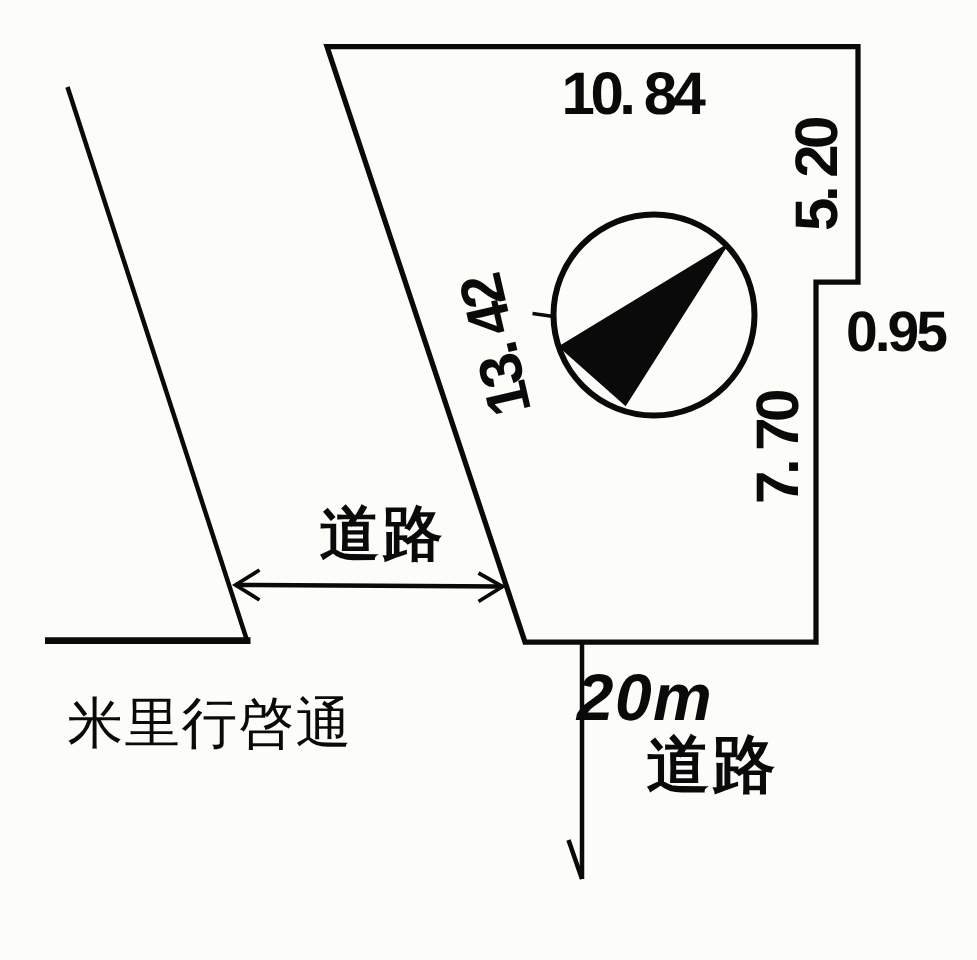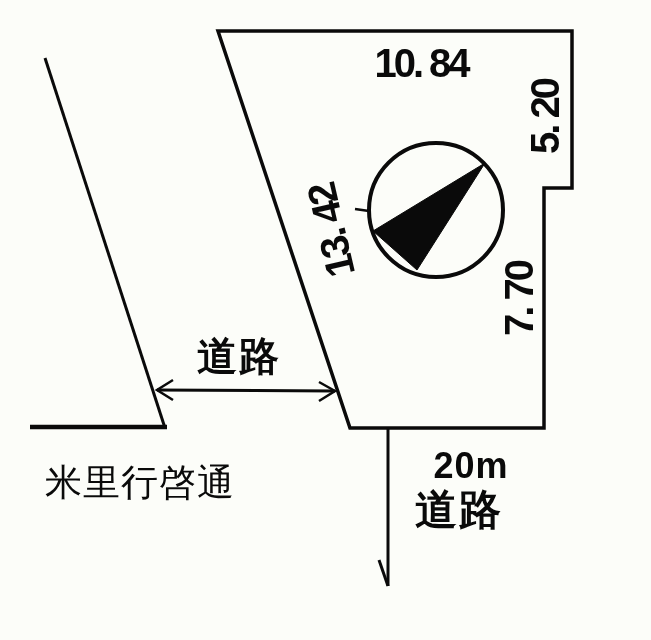--- a/index.html
+++ b/index.html
@@ -25,24 +25,24 @@
     letter-spacing:-3px;
   }
   .rot90{transform:translate(-50%,-50%) rotate(-90deg);}
   .rot103{transform:translate(-50%,-50%) rotate(-103deg);}
   .dim-top{left:421px;top:63px;}
   .dim-right-upper{left:545px;top:117px;}
   .dim-step{left:597px;top:222px;font-size:38px;letter-spacing:-2px;}
   .dim-right-lower{left:519px;top:299px;}
   .dim-bottom{left:443px;top:398px;}
   .dim-diagonal{left:331px;top:231px;}
-  .kanji{font-weight:bold;letter-spacing:2px;}
+  .kanji{font-weight:bold;letter-spacing:2px;margin-left:16px;}
   .road-west-width{left:237px;top:316px;font-size:38px;font-weight:bold;letter-spacing:4px;}
   .road-west-kanji{left:239px;top:356px;font-size:40px;}
-  .road-south-width{left:471px;top:466px;font-size:36px;font-weight:bold;letter-spacing:1px;}
+  .road-south-width{left:430px;top:466px;font-size:44px;font-weight:bold;letter-spacing:1px;font-style:italic;}
   .road-south-kanji{left:459px;top:510px;font-size:42px;}
   .street-name{left:140px;top:482px;font-size:37px;font-weight:400;letter-spacing:1px;}
 </style>
 </head>
 <body>
 
 <div class="stage">
 
   <svg width="651" height="640" viewBox="0 0 651 640">
 
@@ -65,20 +65,21 @@
 
     <g>
       <circle cx="436" cy="210" r="67" fill="none" stroke="#0a0a0a" stroke-width="4"></circle>
       <path d="M355,209 L369,211" stroke="#0a0a0a" stroke-width="2.5" fill="none"></path>
       <path d="M485,163 L373,231 L417,270 Z" fill="#0a0a0a" stroke="#0a0a0a" stroke-width="1"></path>
     </g>
   </svg>
 
   <div class="lbl num dim-top">10. 84</div>
   <div class="lbl num rot90 dim-right-upper">5. 20</div>
+  <div class="lbl num dim-step">0.95</div>
   <div class="lbl num rot90 dim-right-lower">7. 70</div>
   <div class="lbl num rot103 dim-diagonal">13. 42</div>
 
   <div class="lbl kanji road-west-kanji">道路</div>
   <div class="lbl road-south-width">20m</div>
   <div class="lbl kanji road-south-kanji">道路</div>
   <div class="lbl street-name">米里行啓通</div>
 
 </div>
 

